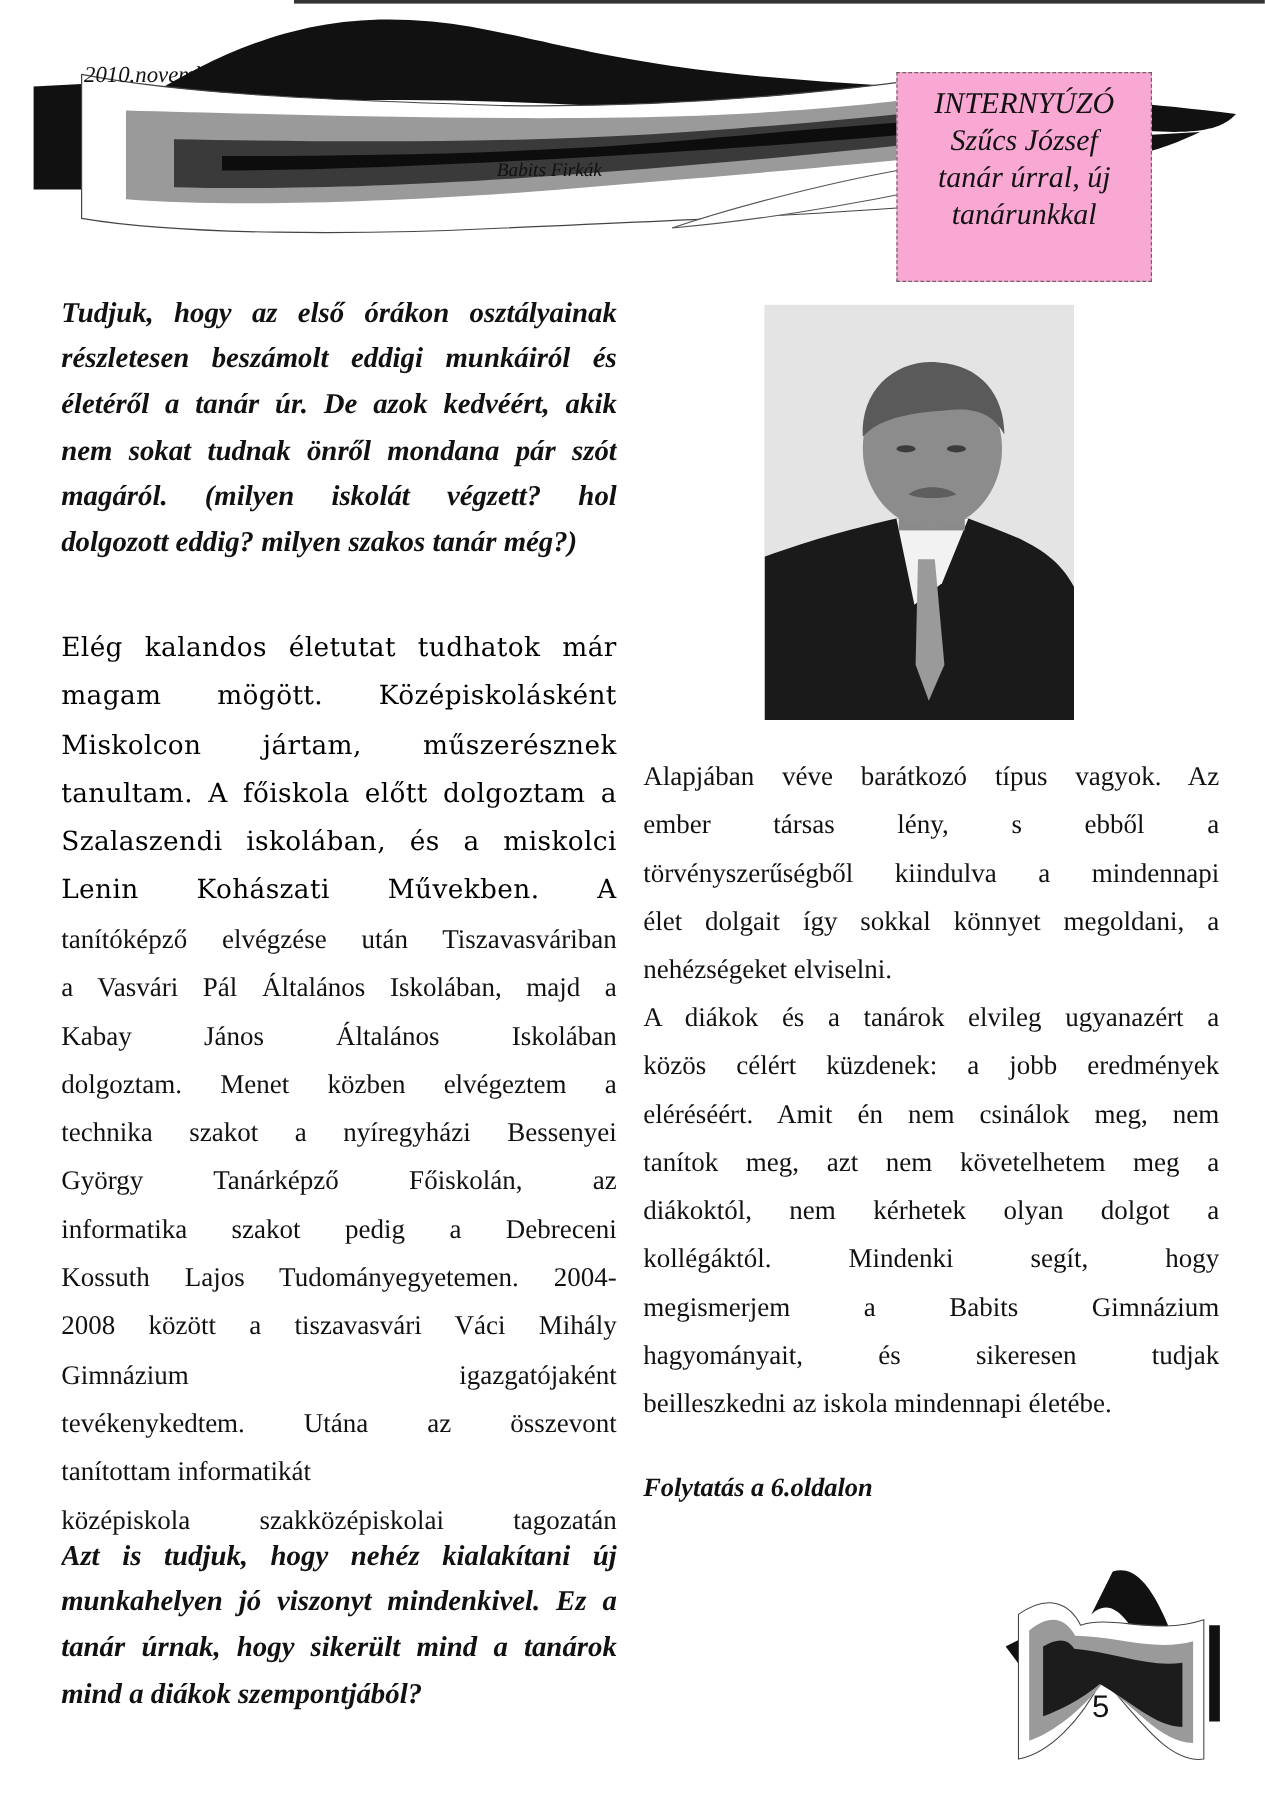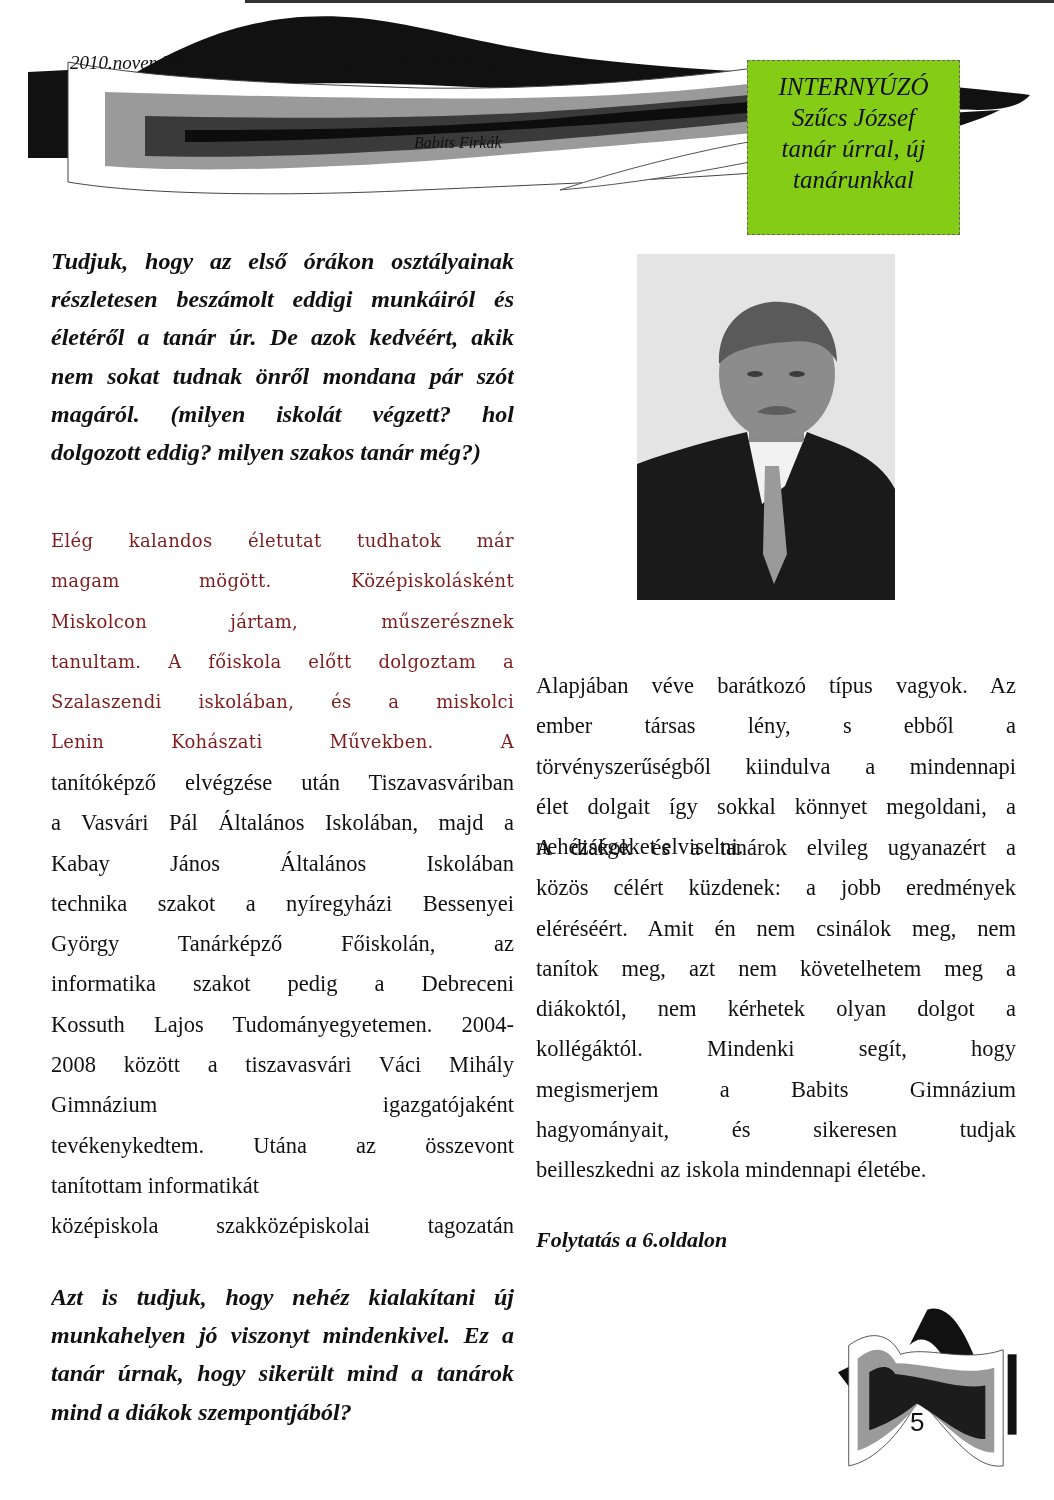--- a/index.html
+++ b/index.html
@@ -3,25 +3,25 @@
 <meta charset="utf-8">
 <style>
   html, body { margin: 0; padding: 0; background: #ffffff; }
   body { width: 1054px; height: 1500px; position: relative; overflow: hidden; font-family: "Liberation Serif", serif; color: #111; }
   .top-rule { position: absolute; left: 245px; top: 0; width: 809px; height: 3px; background: #333; }
   .banner-svg { position: absolute; left: 0; top: 0; }
   .hdr-text { position: absolute; font-family: "Liberation Serif", serif; font-style: italic; color: #111; white-space: nowrap; }
   .hdr-date { left: 70px; top: 52px; font-size: 19px; }
   .hdr-vol { left: 342px; top: 52px; font-size: 19px; letter-spacing: 0.2px; }
   .hdr-name { left: 414px; top: 134px; font-size: 16px; }
-  .title-box { position: absolute; left: 747px; top: 60px; width: 213px; height: 175px; background: #84cc16; border: 1px dashed #666; box-sizing: border-box; text-align: center; padding-top: 10px; }
+  .title-box { position: absolute; left: 747px; top: 60px; width: 213px; height: 175px; background: #f9a8d4; border: 1px dashed #666; box-sizing: border-box; text-align: center; padding-top: 10px; }
   .title-line { display: block; font-family: "Liberation Serif", serif; font-style: italic; font-size: 25px; line-height: 31px; color: #111; }
   .para { position: absolute; left: 35px; width: 463px; margin: 16px; text-align: justify; }
   .bold-q { font-family: "Liberation Serif", serif; font-weight: bold; font-style: italic; font-size: 24px; line-height: 38.2px; }
-  .body-a { font-family: "DejaVu Serif", serif; font-size: 18px; line-height: 40.3px; color: #7f1d1d; letter-spacing: 0.3px; }
+  .body-a { font-family: "DejaVu Serif", serif; font-size: 22px; line-height: 40.3px; color: #000000; letter-spacing: 0.3px; }
   .body-b { font-family: "Liberation Serif", serif; font-size: 22.5px; line-height: 40.3px; }
   .line { display: block; text-align: justify; text-align-last: justify; white-space: nowrap; overflow: hidden; }
   .line.last { text-align-last: left; }
   .photo { position: absolute; left: 637px; top: 254px; width: 258px; height: 346px; background: #e6e6e6; overflow: hidden; }
   .right-col { position: absolute; left: 536px; width: 480px; margin: 0; }
   .cont { position: absolute; left: 536px; top: 1227px; font-family: "Liberation Serif", serif; font-weight: bold; font-style: italic; font-size: 22px; text-align: right; }
   .page-deco { position: absolute; left: 838px; top: 1290px; }
   .page-num { position: absolute; left: 910px; top: 1407px; font-family: "Liberation Sans", sans-serif; font-size: 26px; color: #111; }
 </style>
 </head>
@@ -74,20 +74,21 @@
   <span class="line">Miskolcon jártam, műszerésznek</span>
   <span class="line">tanultam. A főiskola előtt dolgoztam a</span>
   <span class="line">Szalaszendi iskolában, és a miskolci</span>
   <span class="line">Lenin Kohászati Művekben. A</span>
 </div>
 
 <div class="para body-b" style="top:747px;">
   <span class="line">tanítóképző elvégzése után Tiszavasváriban</span>
   <span class="line">a Vasvári Pál Általános Iskolában, majd a</span>
   <span class="line">Kabay János Általános Iskolában</span>
+  <span class="line">dolgoztam. Menet közben elvégeztem a</span>
   <span class="line">technika szakot a nyíregyházi Bessenyei</span>
   <span class="line">György Tanárképző Főiskolán, az</span>
   <span class="line">informatika szakot pedig a Debreceni</span>
   <span class="line">Kossuth Lajos Tudományegyetemen. 2004-</span>
   <span class="line">2008 között a tiszavasvári Váci Mihály</span>
   <span class="line">Gimnázium igazgatójaként</span>
   <span class="line">tevékenykedtem. Utána az összevont</span>
   <span class="line last">tanítottam informatikát</span>
   <span class="line">középiskola szakközépiskolai tagozatán</span>
 </div>
@@ -115,21 +116,21 @@
 
     <path d="M82,110 C80,70 110,45 145,48 C180,50 200,75 200,108 C190,90 175,85 150,88 C120,90 95,95 82,110 Z" fill="#5a5a5a"></path>
 
     <ellipse cx="118" cy="120" rx="8" ry="3" fill="#3c3c3c"></ellipse>
     <ellipse cx="160" cy="120" rx="8" ry="3" fill="#3c3c3c"></ellipse>
 
     <path d="M120,158 C130,150 150,150 160,158 C150,162 130,162 120,158 Z" fill="#5e5e5e"></path>
   </svg>
 </div>
 
-<div class="right-col body-b" style="top:627px;margin-top:39px;">
+<div class="right-col body-b" style="top:627px;">
   <span class="line">Alapjában véve barátkozó típus vagyok. Az</span>
   <span class="line">ember társas lény, s ebből a</span>
   <span class="line">törvényszerűségből kiindulva a mindennapi</span>
   <span class="line">élet dolgait így sokkal könnyet megoldani, a</span>
   <span class="line last">nehézségeket elviselni.</span>
 </div>
 
 <div class="right-col body-b" style="top:828px;">
   <span class="line">A diákok és a tanárok elvileg ugyanazért a</span>
   <span class="line">közös célért küzdenek: a jobb eredmények</span>

